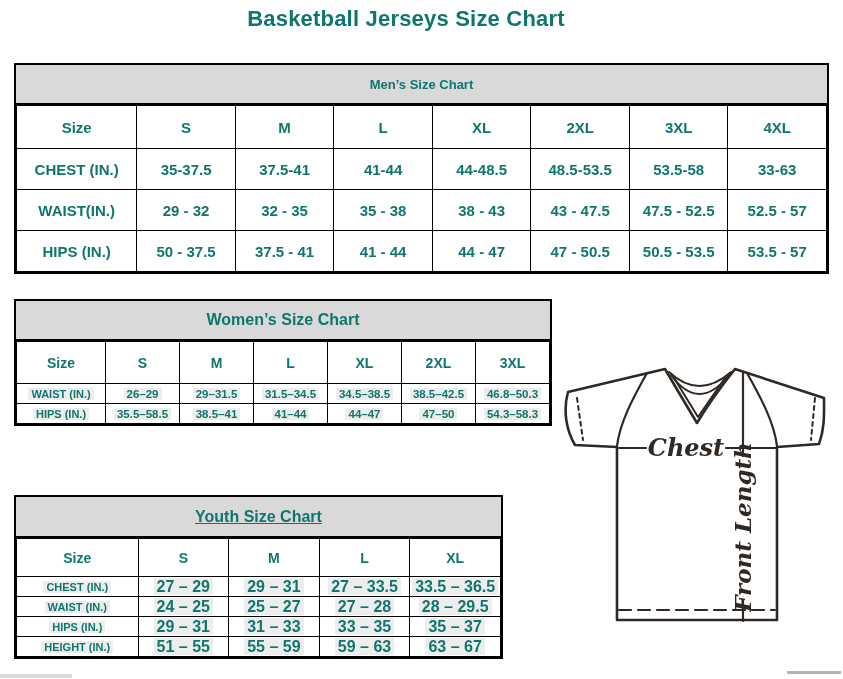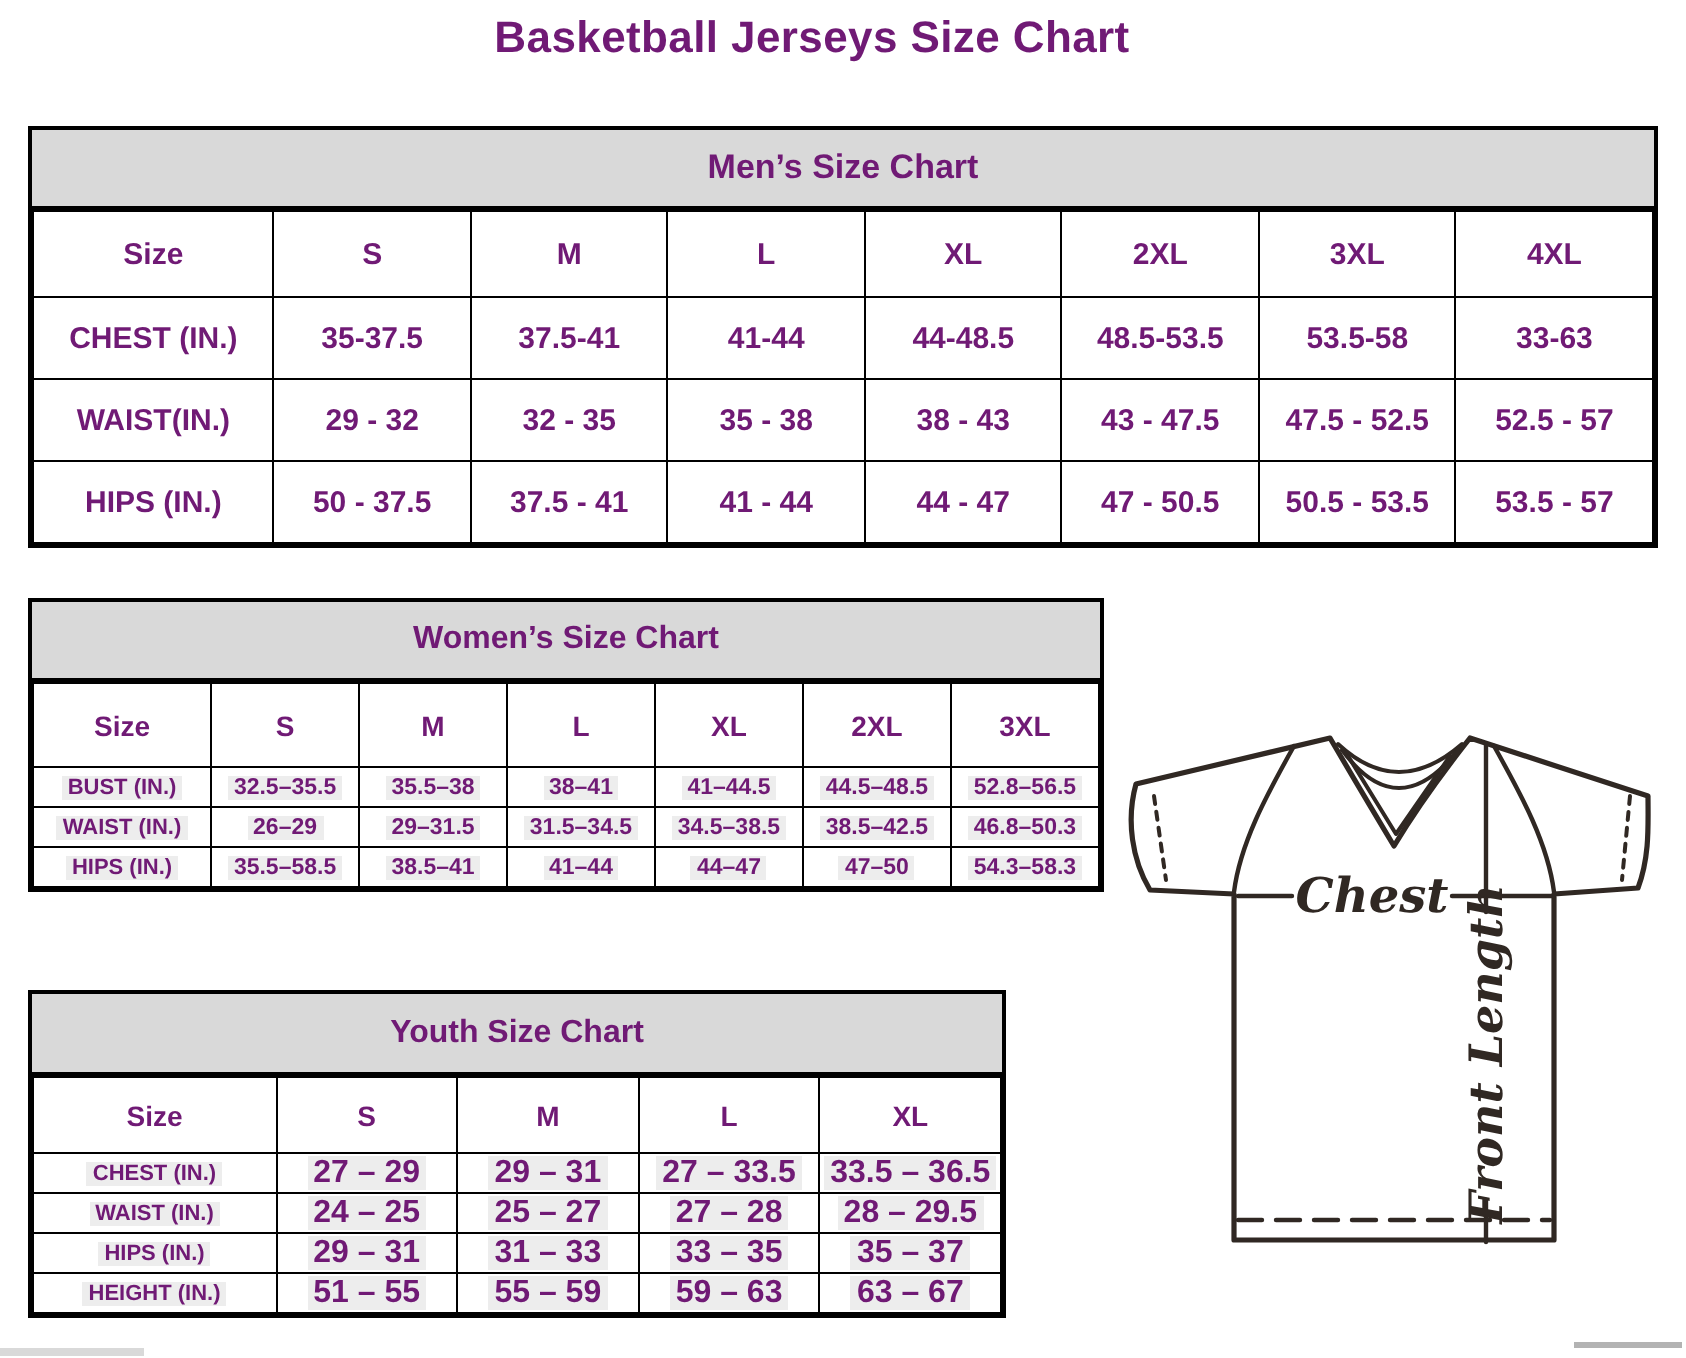--- a/index.html
+++ b/index.html
@@ -1,38 +1,38 @@
 <!DOCTYPE html>
 <html><head>
 <meta charset="utf-8">
 <style>
   html,body { margin:0; padding:0; background:#ffffff; }
   #screen {
     position:relative; width:843px; height:679px; background:#ffffff;
-    font-family:"Liberation Sans", sans-serif; overflow:hidden; color:#701a75;
+    font-family:"Liberation Sans", sans-serif; overflow:hidden; color:#0f766e;
   }
   .page-title {
     position:absolute; top:6px; left:0; width:812px; text-align:center;
     font-size:22px; font-weight:bold; letter-spacing:0.2px;
   }
   .chart-box {
     position:absolute; border:2px solid #000; background:#fff; box-sizing:border-box;
   }
   .chart-header {
     display:flex; align-items:center; justify-content:center;
     border-bottom:2px solid #000; font-weight:bold;
   }
   table.size-table { width:100%; border-collapse:collapse; table-layout:fixed; }
   table.size-table td {
     border:1px solid #000; text-align:center; vertical-align:middle;
     font-weight:bold; padding:0; overflow:hidden; white-space:nowrap;
   }
   
   #mens-chart { left:14px; top:63px; width:815px; }
-  #mens-chart .chart-header { height:38px; font-size:17px;align-items:center; }
+  #mens-chart .chart-header { height:38px; font-size:13px;align-items:center; }
   #mens-chart tr:first-child td { height:42px; font-size:15px; }
   #mens-chart tr:not(:first-child) td { height:40px; font-size:15px; }
   #mens-chart td:first-child { font-size:13.5px; }
   
   #womens-chart { left:14px; top:299px; width:538px; }
   #womens-chart .chart-header { height:38px; font-size:16px; }
   #womens-chart tr:first-child td { height:41px; font-size:14px; }
   #womens-chart tr:not(:first-child) td { height:19px; font-size:11.5px; }
   #womens-chart tr:not(:first-child) td:first-child { font-size:11px; }
   
@@ -140,29 +140,20 @@
           <tr>
             <td><span>Size</span></td>
             <td><span>S</span></td>
             <td><span>M</span></td>
             <td><span>L</span></td>
             <td><span>XL</span></td>
             <td><span>2XL</span></td>
             <td><span>3XL</span></td>
           </tr>
           <tr>
-            <td><span>BUST (IN.)</span></td>
-            <td><span>32.5–35.5</span></td>
-            <td><span>35.5–38</span></td>
-            <td><span>38–41</span></td>
-            <td><span>41–44.5</span></td>
-            <td><span>44.5–48.5</span></td>
-            <td><span>52.8–56.5</span></td>
-          </tr>
-          <tr>
             <td><span>WAIST (IN.)</span></td>
             <td><span>26–29</span></td>
             <td><span>29–31.5</span></td>
             <td><span>31.5–34.5</span></td>
             <td><span>34.5–38.5</span></td>
             <td><span>38.5–42.5</span></td>
             <td><span>46.8–50.3</span></td>
           </tr>
           <tr>
             <td><span>HIPS (IN.)</span></td>
@@ -171,21 +162,21 @@
             <td><span>41–44</span></td>
             <td><span>44–47</span></td>
             <td><span>47–50</span></td>
             <td><span>54.3–58.3</span></td>
           </tr>
         </tbody>
     </table>
   </div>
 
   <div class="chart-box" id="youth-chart">
-    <div class="chart-header" style="background:#d9d9d9;">
+    <div class="chart-header" style="background:#d9d9d9;text-decoration:underline;">
       <span>Youth Size Chart</span>
     </div>
     <table class="size-table">
       <colgroup>
         <col style="width:25.1%">
           <col style="width:18.72%">
           <col style="width:18.72%">
         <col style="width:18.72%">
           <col style="width:18.72%">
       </colgroup>

